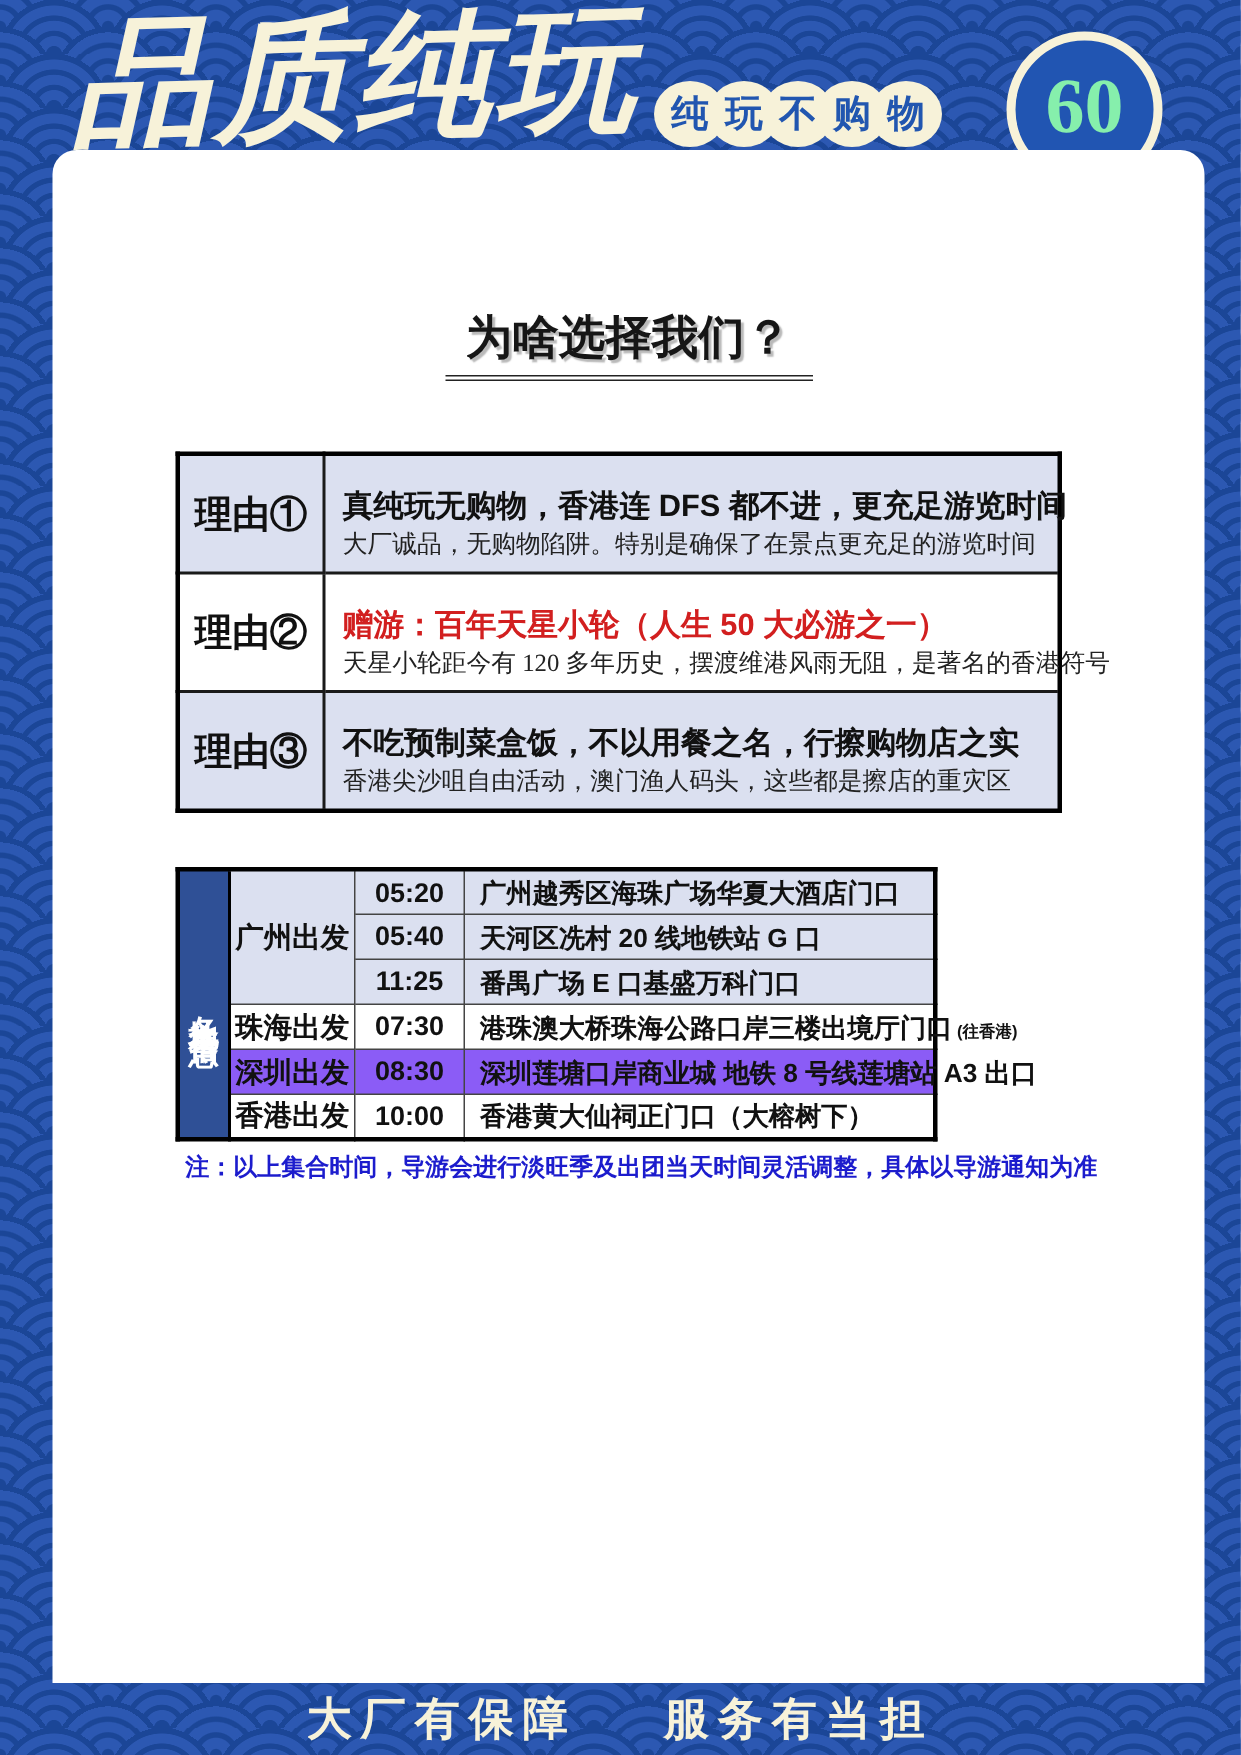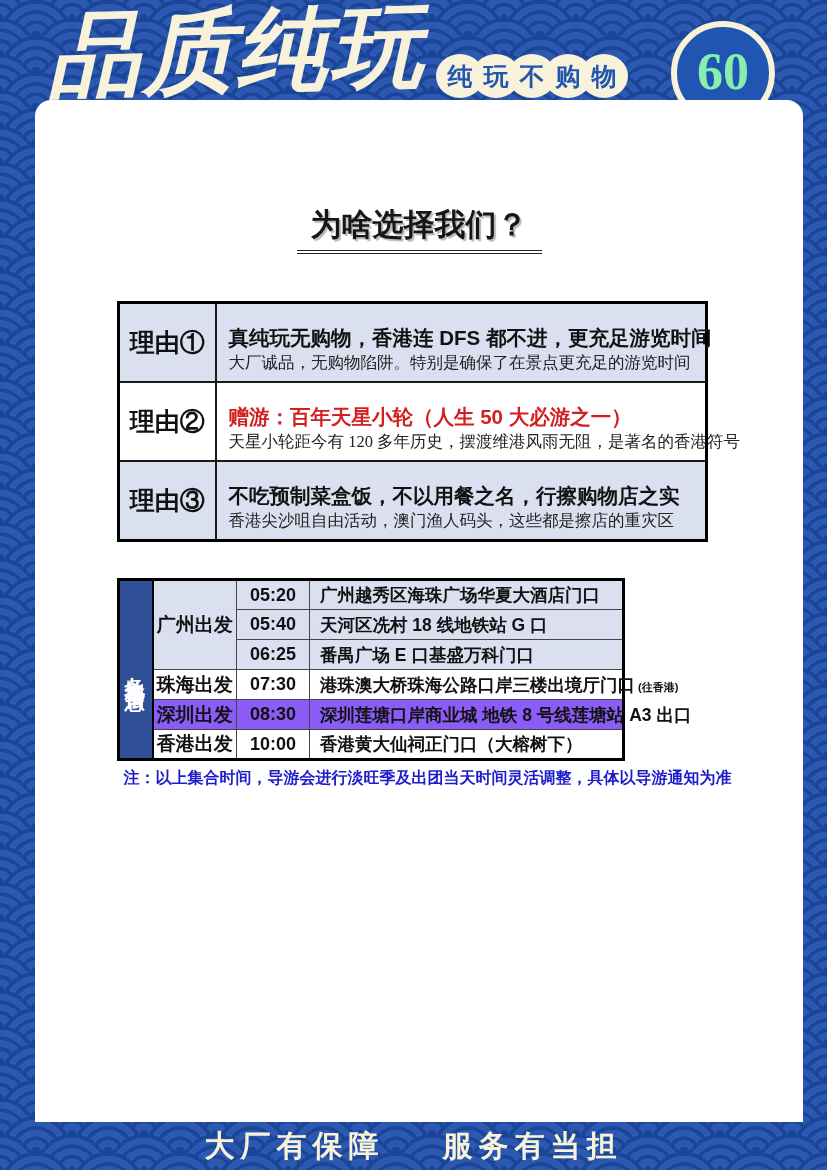--- a/index.html
+++ b/index.html
@@ -265,24 +265,24 @@
     <table class="schedule" style="position:absolute; left:82px; top:478px;">
       <tbody>
           <tr class="row-tint">
         <td class="side-cell" rowspan="6">各地集合信息</td>
         <td class="city-cell" rowspan="3">广州出发</td>
         <td class="time-cell">05:20</td>
         <td class="loc-cell">广州越秀区海珠广场华夏大酒店门口</td>
       </tr>
       <tr class="row-tint">
         <td class="time-cell">05:40</td>
-        <td class="loc-cell">天河区冼村 18 线地铁站 G 口</td>
+        <td class="loc-cell">天河区冼村 20 线地铁站 G 口</td>
       </tr>
       <tr class="row-tint">
-        <td class="time-cell">06:25</td>
+        <td class="time-cell">11:25</td>
         <td class="loc-cell">番禺广场 E 口基盛万科门口</td>
       </tr>
       <tr class="row-plain">
         <td class="city-cell">珠海出发</td>
         <td class="time-cell">07:30</td>
         <td class="loc-cell"><span>港珠澳大桥珠海公路口岸三楼出境厅门口</span><span class="loc-note">(往香港)</span></td>
       </tr>
       <tr class="row-orange">
         <td class="city-cell">深圳出发</td>
         <td class="time-cell">08:30</td>

